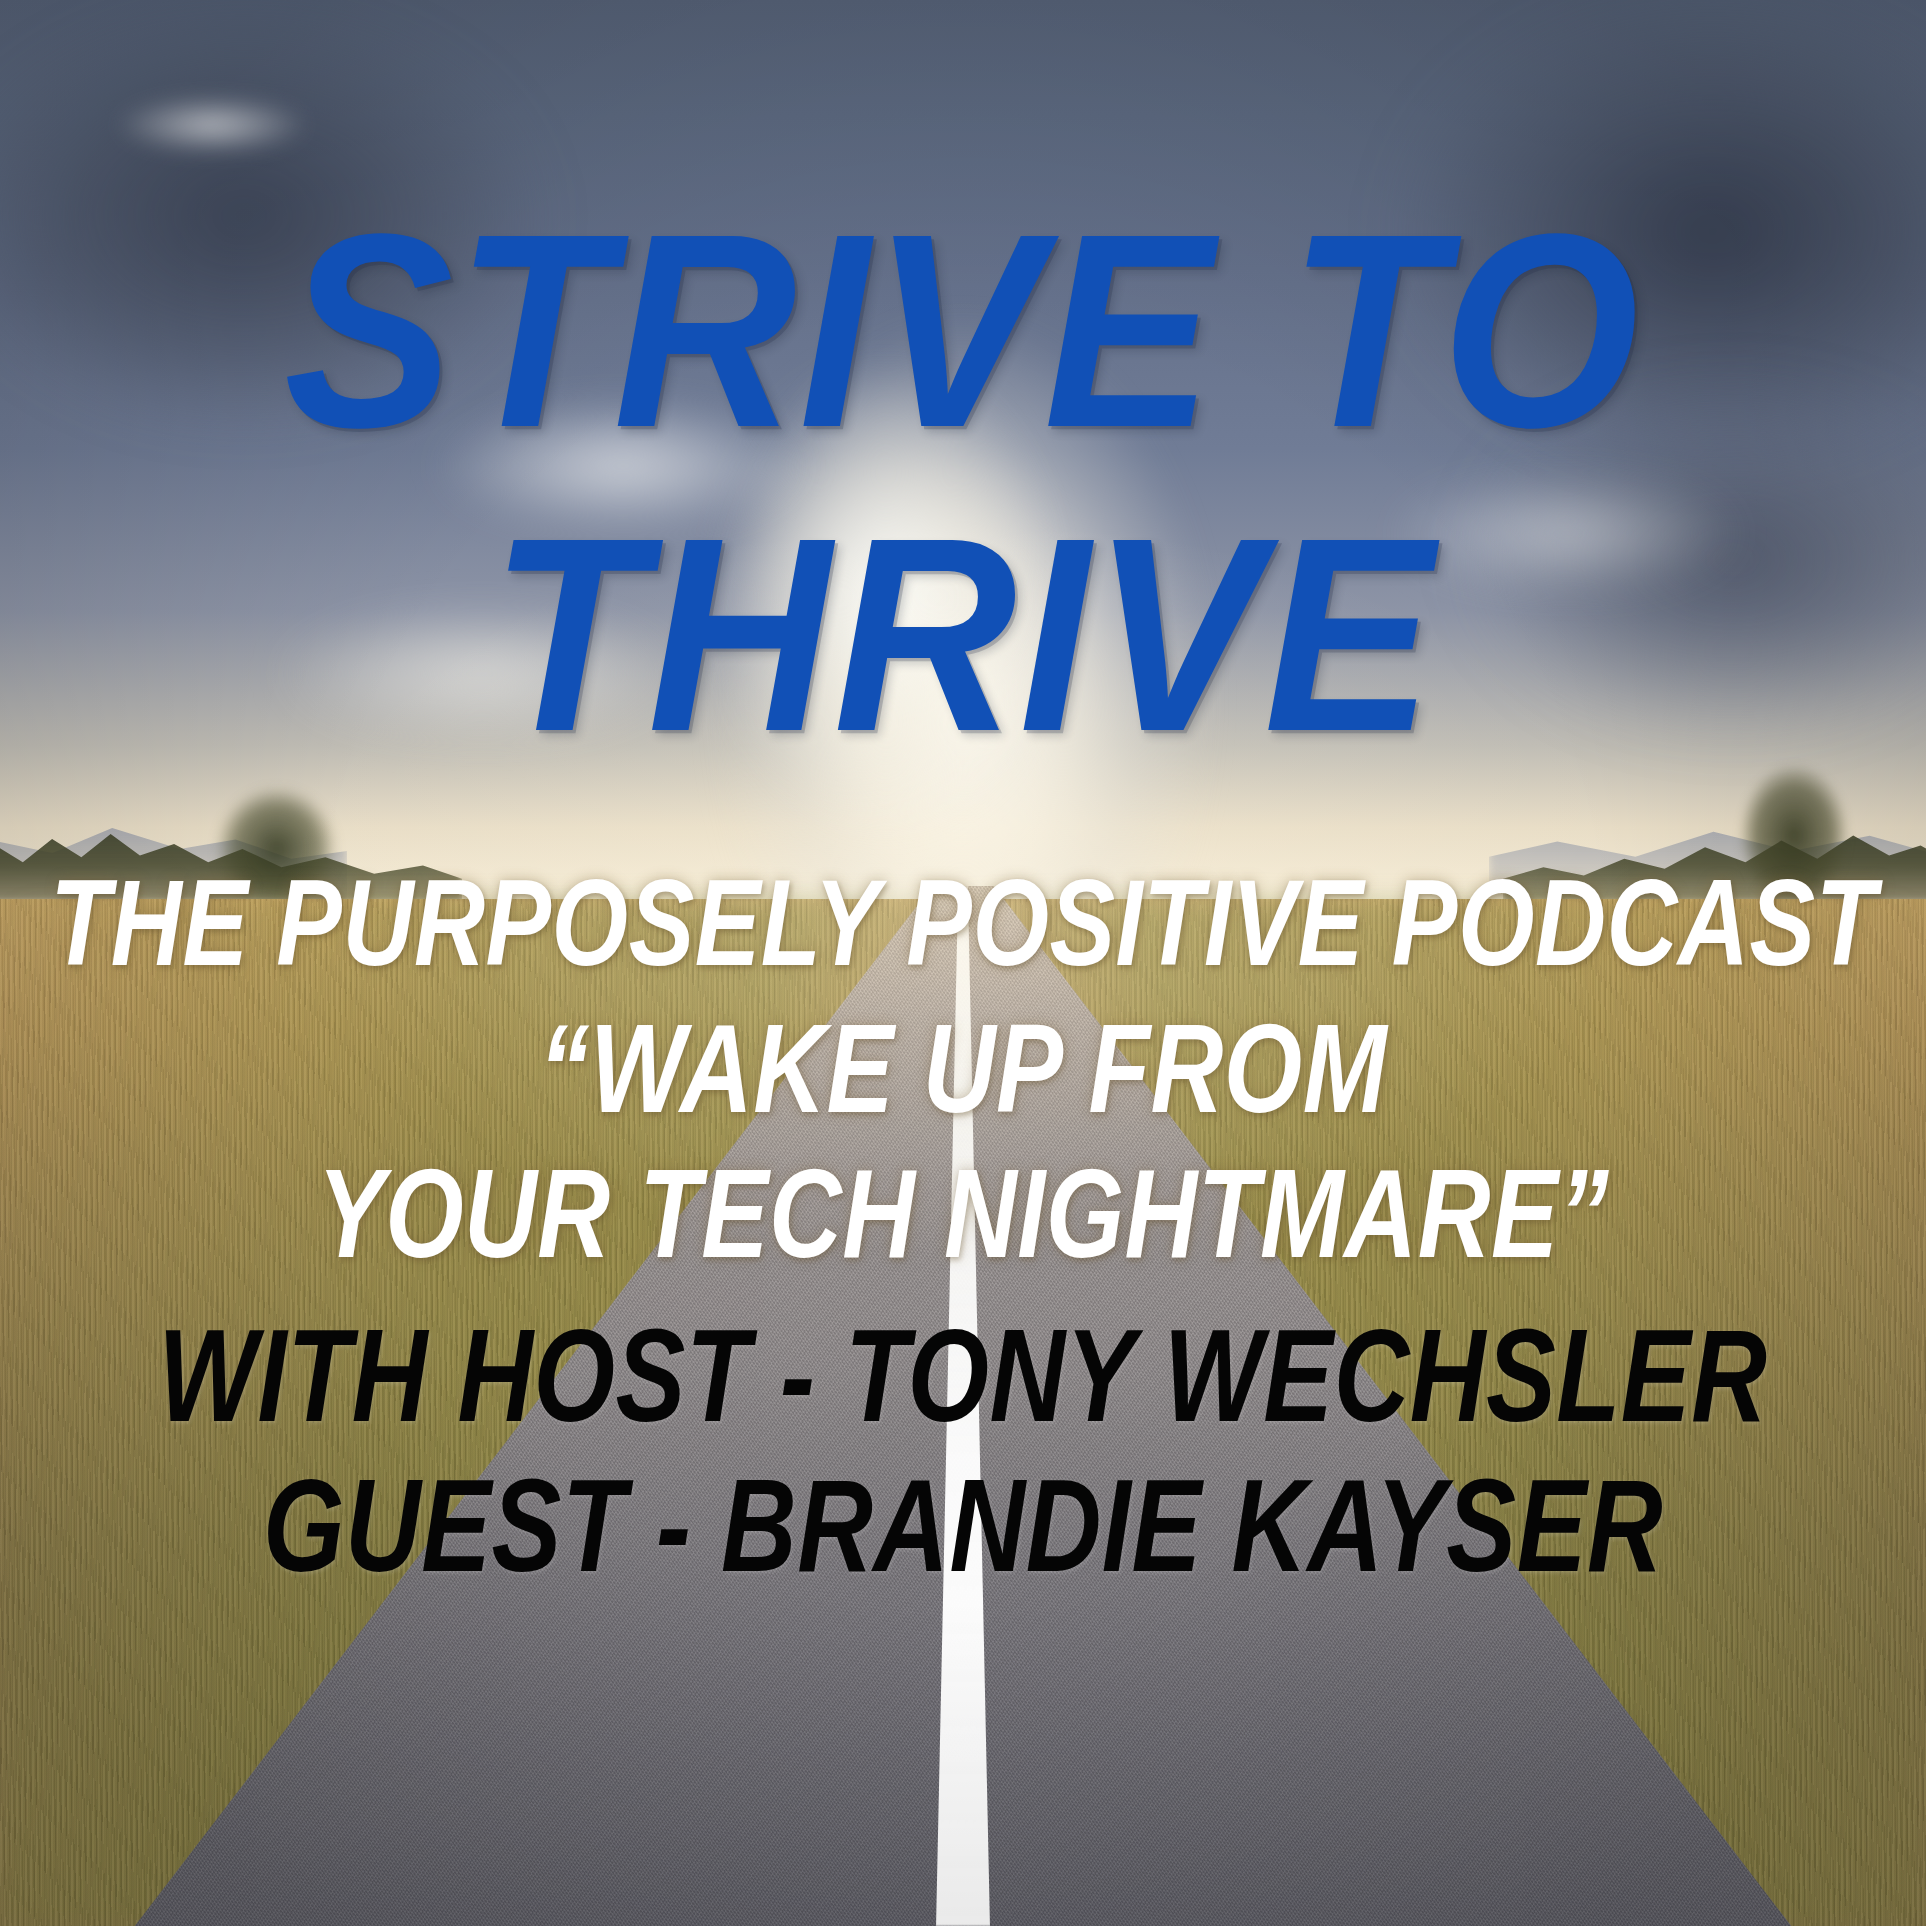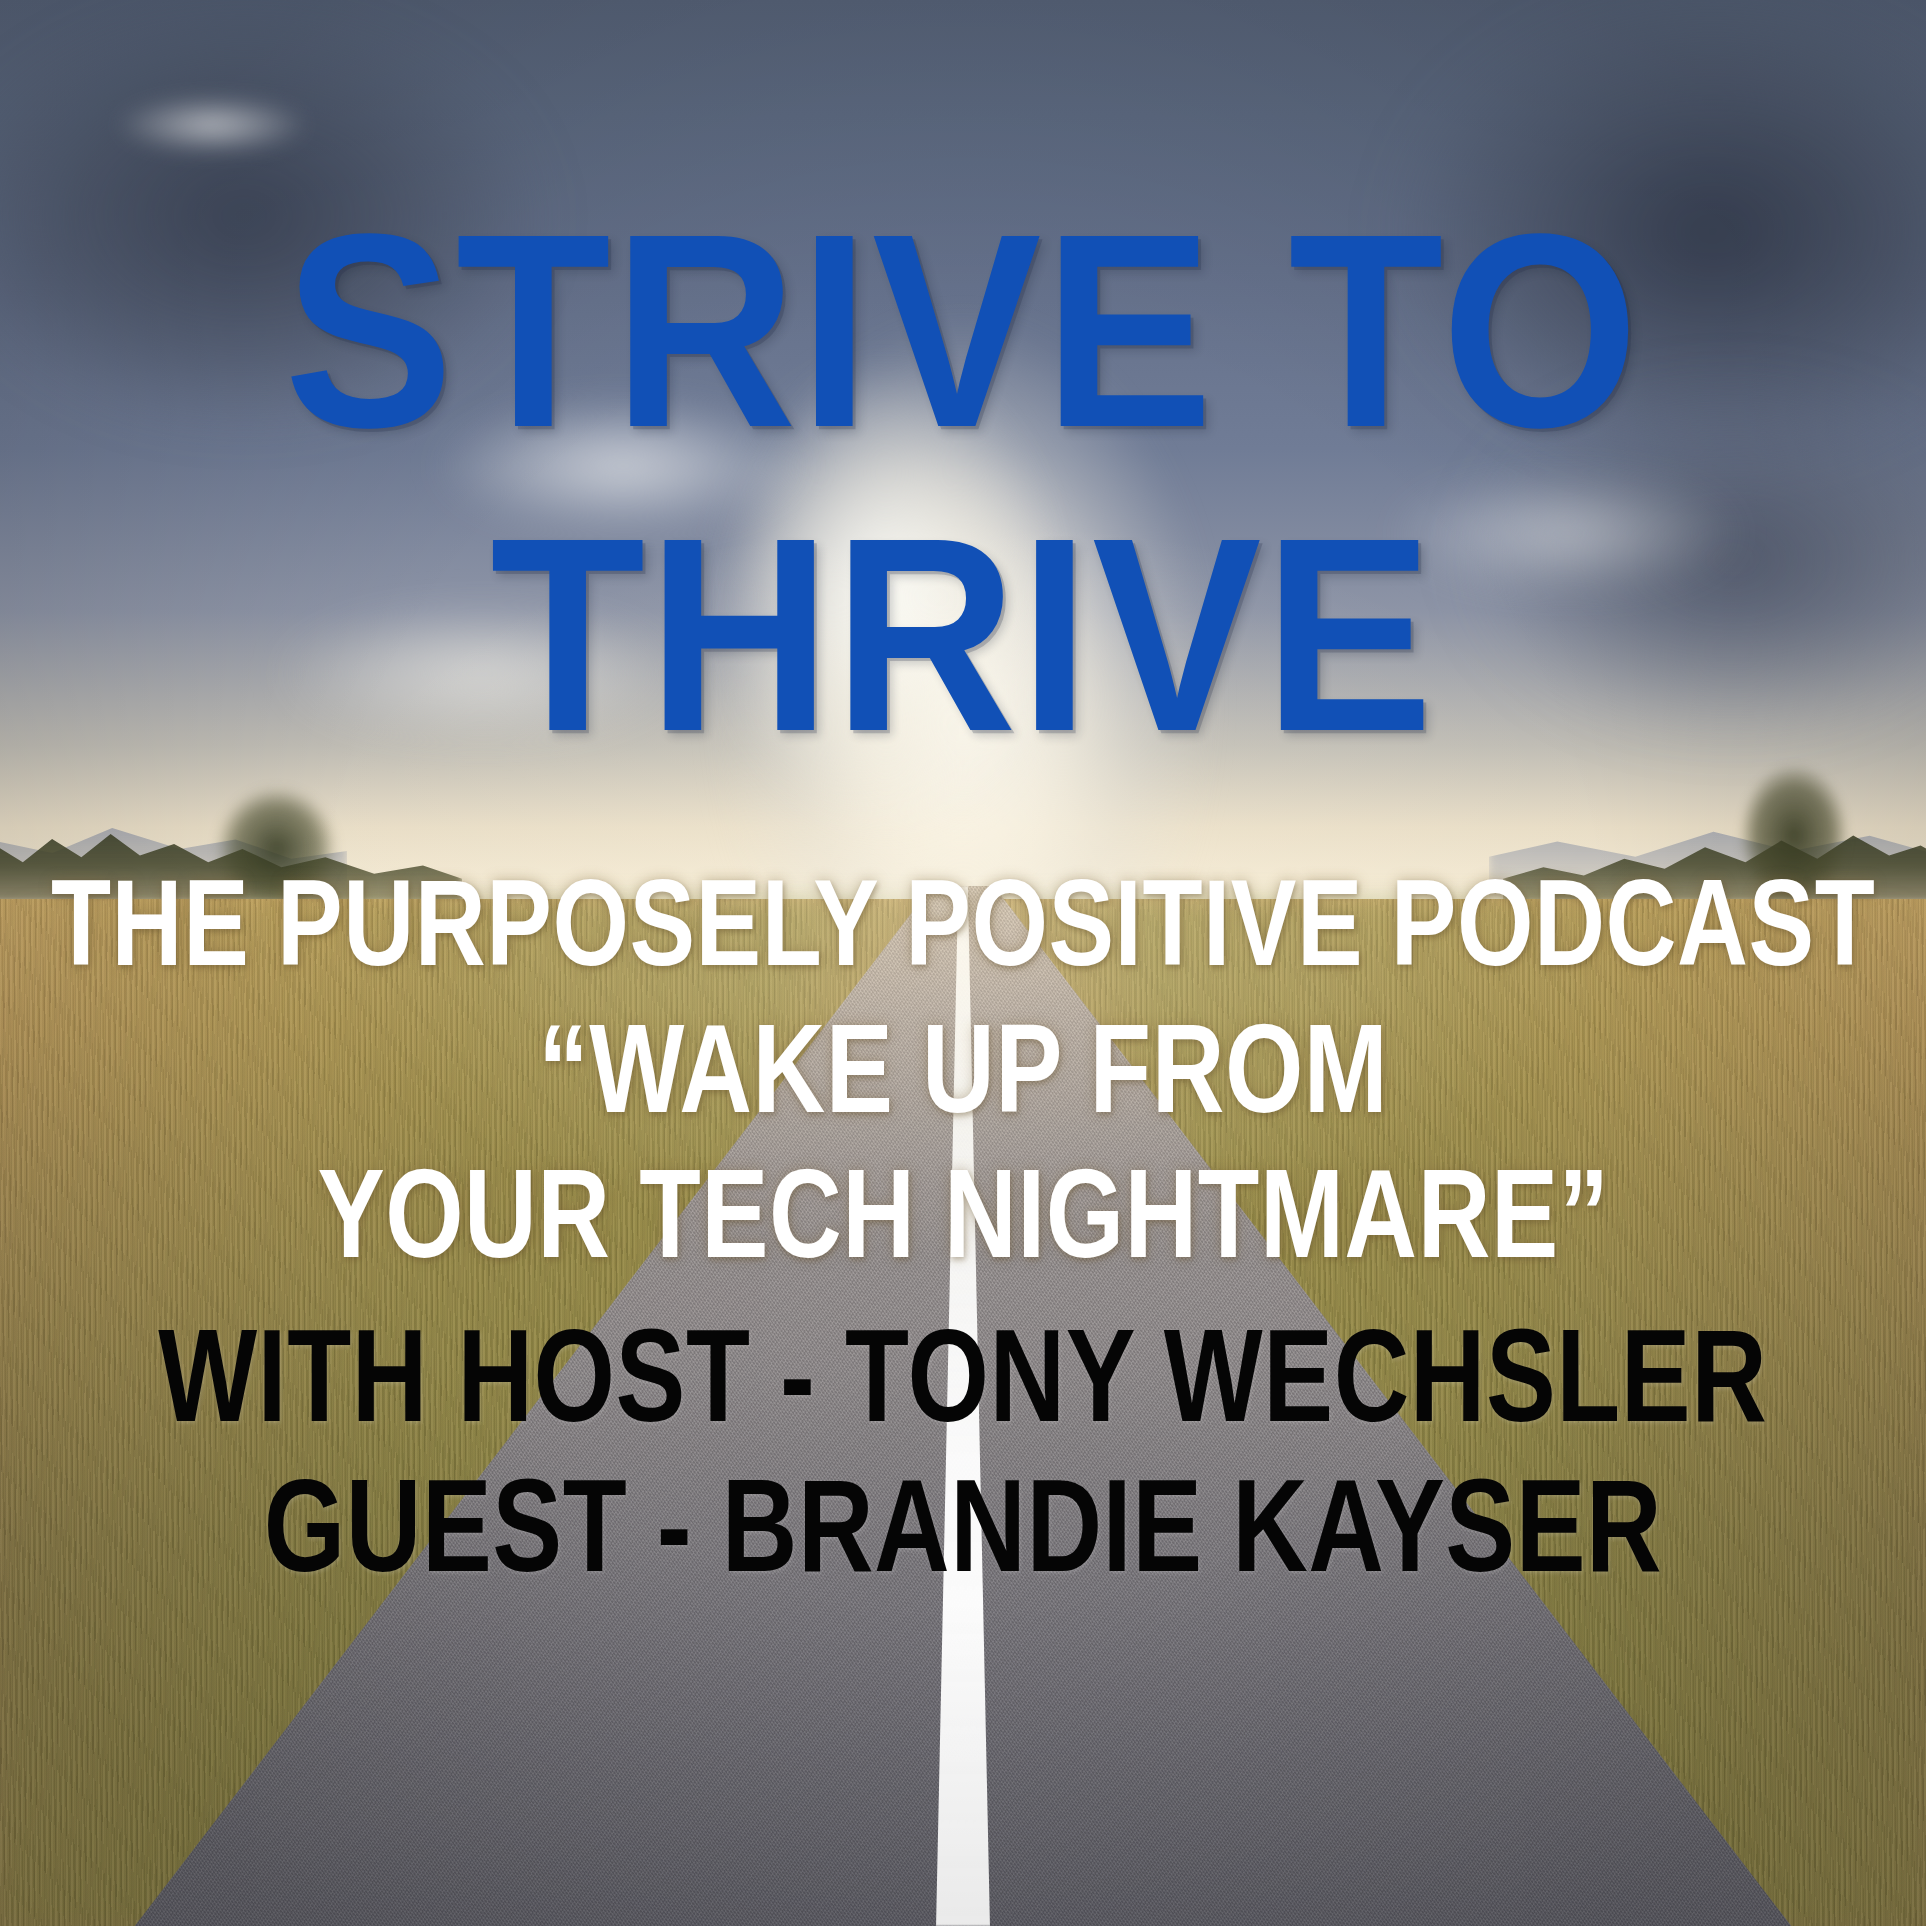--- a/index.html
+++ b/index.html
@@ -11,20 +11,21 @@
   * { box-sizing: border-box; }
 
   .cover {
     position: relative;
     width: 1926px;
     height: 1926px;
     overflow: hidden;
     font-family: "Liberation Sans", "DejaVu Sans", sans-serif;
     background: #b9a88c;
     user-select: none;
+    font-style: italic;
   }
 
   
   .photo { position: absolute; inset: 0; overflow: hidden; }
 
   
   .sky {
     position: absolute;
     left: 0; right: 0; top: 0;
     height: 899px;

